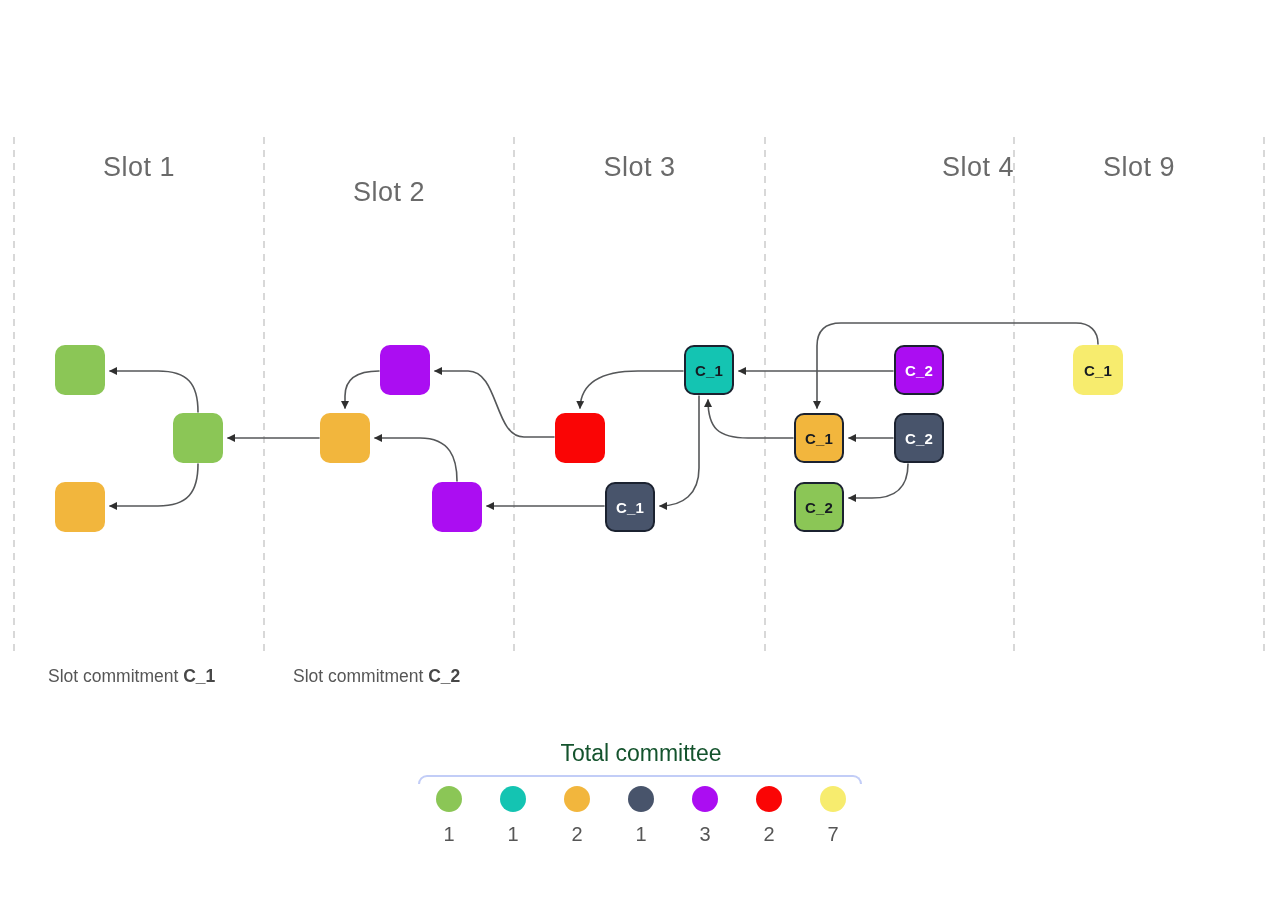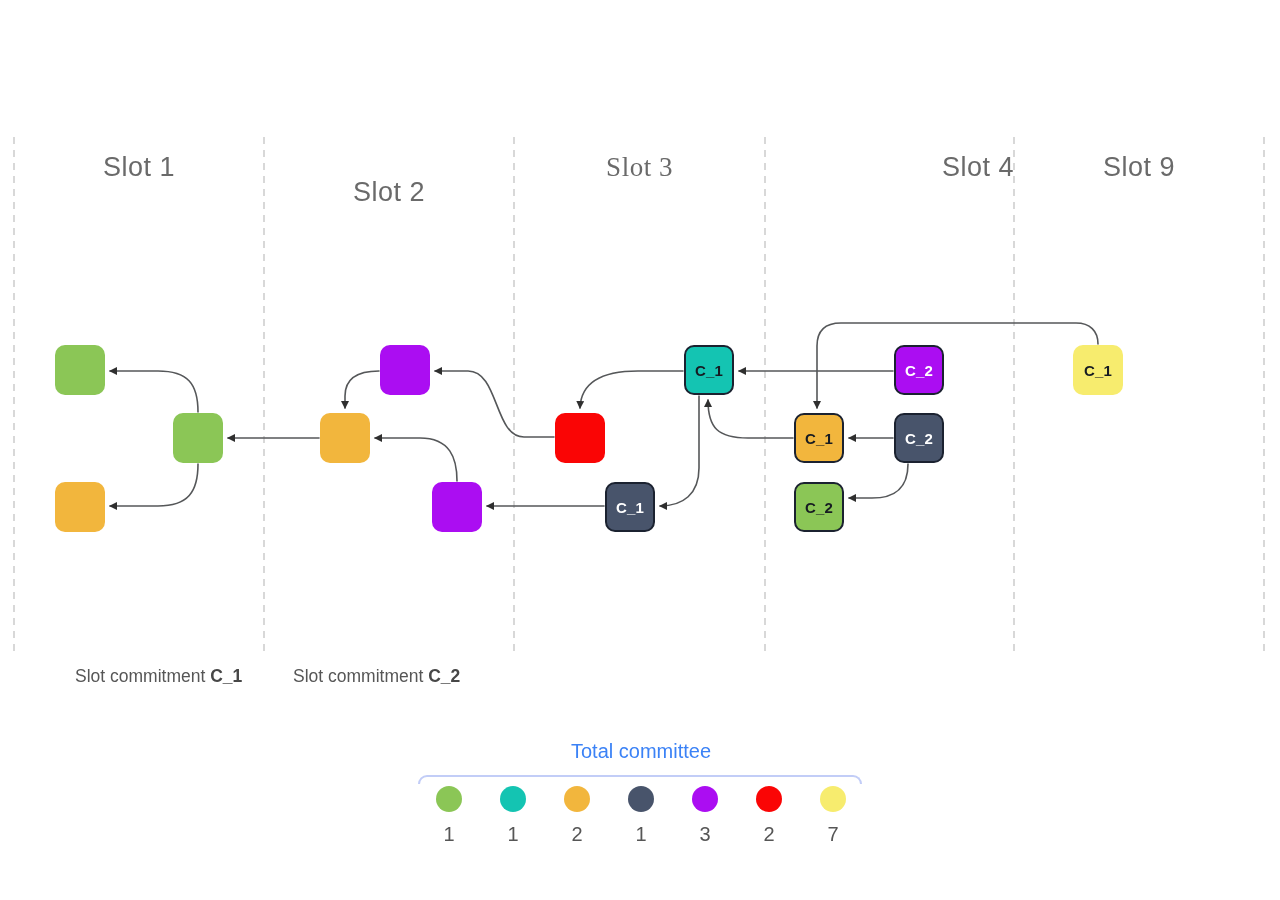--- a/index.html
+++ b/index.html
@@ -73,22 +73,22 @@
   .caption b {
     font-weight: 700;
     color: #474747;
   }
   .legend-title {
     position: absolute;
     left: 417px;
     top: 740px;
     width: 448px;
     text-align: center;
-    font-size: 20px;
-    color: #3b82f6;
+    font-size: 23px;
+    color: #14532d;
   }
   .legend-bracket {
     position: absolute;
     left: 418px;
     top: 775px;
     width: 444px;
     height: 9px;
     border: 2px solid #c2cdf7;
     border-bottom: none;
     border-radius: 9px 9px 0 0;
@@ -153,21 +153,21 @@
         <path d="M 893 371 L 739 371" class="edge-path" marker-end="url(#arrowhead)"></path>
         <path d="M 893 438 L 849 438" class="edge-path" marker-end="url(#arrowhead)"></path>
         <path d="M 908 464 C 908 490 893 498 872 498 L 849 498" class="edge-path" marker-end="url(#arrowhead)"></path>
         <path d="M 1098 344 C 1098 331 1090 323 1076 323 L 841 323 C 824 323 817 331 817 346 L 817 408" class="edge-path" marker-end="url(#arrowhead)"></path>
       </g>
   </svg>
 
   <div id="slot-headers">
       <div class="slot-header" style="left: 14px; width: 250px;">Slot 1</div>
       <div class="slot-header" style="left: 264px; width: 250px; margin-top: 25px;">Slot 2</div>
-      <div class="slot-header" style="left: 514px; width: 251px; font-family: Liberation Serif, serif;">Slot 3</div>
+      <div class="slot-header" style="left: 514px; width: 251px;">Slot 3</div>
       <div class="slot-header" style="left: 765px; width: 249px; text-align: right;">Slot 4</div>
       <div class="slot-header" style="left: 1014px; width: 250px;">Slot 9</div>
     </div>
 
   <div id="node-layer">
       <div class="block" style="left: 55px; top: 345px; background: rgb(139, 198, 86);"></div>
       <div class="block" style="left: 173px; top: 413px; background: rgb(139, 198, 86);"></div>
       <div class="block" style="left: 55px; top: 482px; background: rgb(242, 182, 61);"></div>
       <div class="block" style="left: 380px; top: 345px; background: rgb(171, 13, 242);"></div>
       <div class="block" style="left: 320px; top: 413px; background: rgb(242, 182, 61);"></div>
@@ -190,21 +190,21 @@
       </div>
       <div class="block bordered" style="left: 794px; top: 482px; background: rgb(139, 198, 86);">
         <span class="block-label" style="color: rgb(22, 27, 34);">C_2</span>
       </div>
       <div class="block" style="left: 1073px; top: 345px; background: rgb(247, 236, 110);">
         <span class="block-label" style="color: rgb(22, 27, 34);">C_1</span>
       </div>
     </div>
 
   <div id="caption-layer">
-      <div class="caption" style="left: 48px; margin-left: 27px;"><span>Slot commitment </span><b>C_1</b></div>
+      <div class="caption" style="left: 48px;"><span>Slot commitment </span><b>C_1</b></div>
       <div class="caption" style="left: 293px;"><span>Slot commitment </span><b>C_2</b></div>
     </div>
 
   <div>
     <div class="legend-title">Total committee</div>
     <div class="legend-bracket"></div>
     <div class="legend-items" id="legend-items">
         <div class="legend-item">
           <div class="legend-dot" style="background: rgb(139, 198, 86);"></div>
           <div class="legend-count">1</div>

